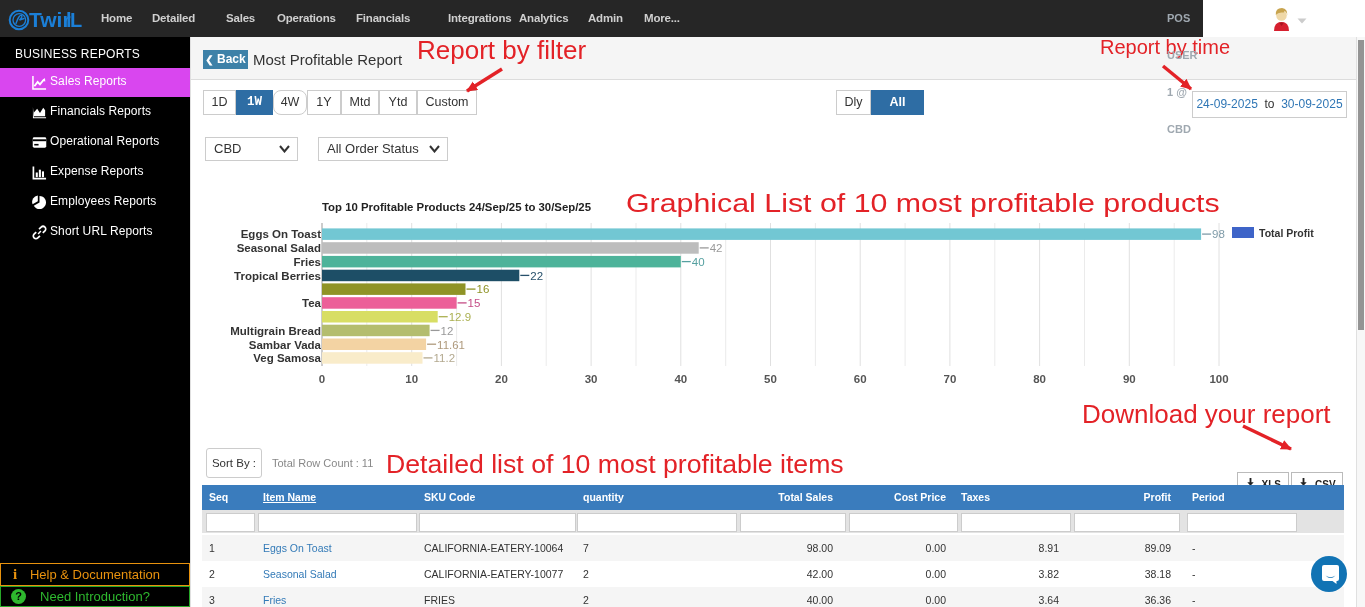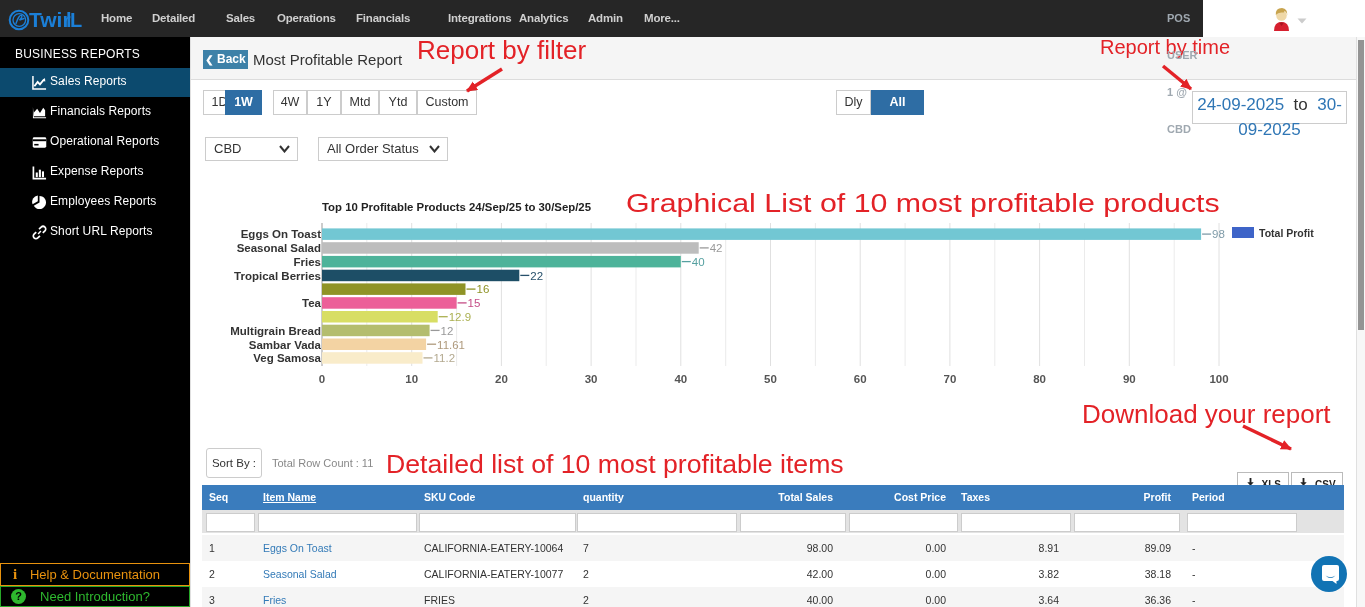--- a/index.html
+++ b/index.html
@@ -11,34 +11,34 @@
 .navitem { position:absolute; top:0; height:37px; line-height:37px; color:#cfcfcf; font-size:11.5px; font-weight:bold; letter-spacing:-0.2px; }
 #logo { position:absolute; left:8px; top:4px; }
 #posuser { position:absolute; left:1167px; top:0; height:37px; line-height:37px; color:#9fa8b0; font-size:11px; font-weight:bold; }
 
 
 #sidebar { position:absolute; left:0; top:37px; width:190px; height:570px; background:#000; z-index:40; }
 .sbhead { position:absolute; left:15px; top:10px; color:#fff; font-size:12px; letter-spacing:0.2px; }
 .sbitem { position:absolute; left:0; width:190px; height:29px; color:#fff; font-size:12px; letter-spacing:0.1px; }
 .sbitem .ic { position:absolute; left:32px; top:7px; width:15px; height:15px; }
 .sbitem .tx { position:absolute; left:50px; top:6px; }
-.sbactive { background:#0c4a6e; }
+.sbactive { background:#d946ef; }
 #helpbox { position:absolute; left:0px; top:526px; width:190px; height:23px; border:1px solid #e8920e; color:#e8920e; font-size:13px; text-align:center; line-height:21px; }
 #introbox { position:absolute; left:0px; top:549px; width:190px; height:21px; border:1px solid #28a728; color:#2eb82e; font-size:13px; text-align:center; line-height:19px; }
 
 
 #main { position:absolute; left:190px; top:80px; width:1166px; height:527px; background:#fff; border-left:1px solid #e0e0e0; }
 #hdrstrip { position:absolute; left:190px; top:37px; width:1166px; height:43px; background:#f5f5f5; border-bottom:1px solid #dcdcdc; border-left:1px solid #e0e0e0; }
 #backbtn { position:absolute; left:203px; top:50px; width:45px; height:19px; background:#3d81a8; border-radius:0; color:#fff; font-size:12px; font-weight:bold; text-align:center; line-height:19px; }
 #pgtitle { position:absolute; left:253px; top:50px; font-size:15px; line-height:1.27; color:#333; }
 
 .fbtn { position:absolute; top:90px; height:25px; background:#fff; border:1px solid #ccc; color:#333; font-size:12.5px; text-align:center; line-height:23px; }
 .fsel { background:#2e6da4 !important; color:#fff !important; border-color:#2e6da4 !important; font-weight:bold; }
 .dd { position:absolute; top:137px; height:24px; border:1px solid #ccc; background:#fff; color:#333; font-size:13px; line-height:22px; padding-left:8px; }
-#daterange { position:absolute; left:1192px; top:91px; width:155px; height:33px; border:1px solid #ccc; background:#fff; color:#2f76b5; font-size:17px; text-align:center; line-height:25px; }
+#daterange { position:absolute; left:1192px; top:91px; width:155px; height:27px; border:1px solid #ccc; background:#fff; color:#2f76b5; font-size:12px; text-align:center; line-height:25px; }
 
 
 .red { position:absolute; color:#e32227; z-index:30; }
 
 
 #sortby { position:absolute; left:206px; top:448px; width:56px; height:30px; border:1px solid #ccc; border-radius:3px; background:#fff; color:#333; font-size:11.5px; text-align:center; line-height:28px; }
 #rowcount { position:absolute; left:272px; top:457px; color:#888; font-size:11px; }
 .expbtn { position:absolute; top:472px; width:52px; height:25px; border:1px solid #bbb; background:#fff; color:#222; font-size:10px; font-weight:bold; text-align:center; line-height:23px; }
 
 #tblhead { position:absolute; left:202px; top:485px; width:1142px; height:25px; background:#3a7cbd; }
@@ -140,22 +140,22 @@
   </div>
   <div id="helpbox"><b style="position:absolute;left:12px;top:0;font-family:'Liberation Serif',serif;font-size:15px;">i</b>Help &amp; Documentation</div>
   <div id="introbox"><span style="position:absolute;left:10px;top:2px;background:#2eb82e;color:#000;border-radius:50%;display:inline-block;width:15px;height:15px;line-height:15px;font-weight:bold;font-size:11px;text-align:center;">?</span>Need Introduction?</div>
 </div>
 <div id="hdrstrip"></div>
 <div id="main"></div>
 <div id="backbtn"><span style="font-size:10px;">❮</span> Back</div>
 <div id="pgtitle">Most Profitable Report</div>
 
 <div class="fbtn" style="left:203px;width:33px;">1D</div>
-<div class="fbtn fsel" style="left:225px;width:37px;">1W</div>
-<div class="fbtn" style="left:273px;width:34px;">4W</div>
+<div class="fbtn fsel" style="left:236px;width:37px;font-family:Liberation Mono, monospace;">1W</div>
+<div class="fbtn" style="left:273px;width:34px;border-radius:8px;">4W</div>
 <div class="fbtn" style="left:307px;width:34px;">1Y</div>
 <div class="fbtn" style="left:341px;width:38px;">Mtd</div>
 <div class="fbtn" style="left:379px;width:38px;">Ytd</div>
 <div class="fbtn" style="left:417px;width:60px;">Custom</div>
 <div class="fbtn" style="left:836px;width:35px;">Dly</div>
 <div class="fbtn fsel" style="left:871px;width:53px;">All</div>
 <div id="daterange">24-09-2025 &nbsp;<span style="color:#333;">to</span>&nbsp; 30-09-2025</div>
 
 <div class="dd" style="left:205px;width:93px;">CBD<svg style="position:absolute;right:7px;top:7px;" width="11" height="8" viewBox="0 0 11 8">
       <path d="M1 1 L5.5 6.5 L10 1" stroke="#333" stroke-width="2" fill="none"></path>

